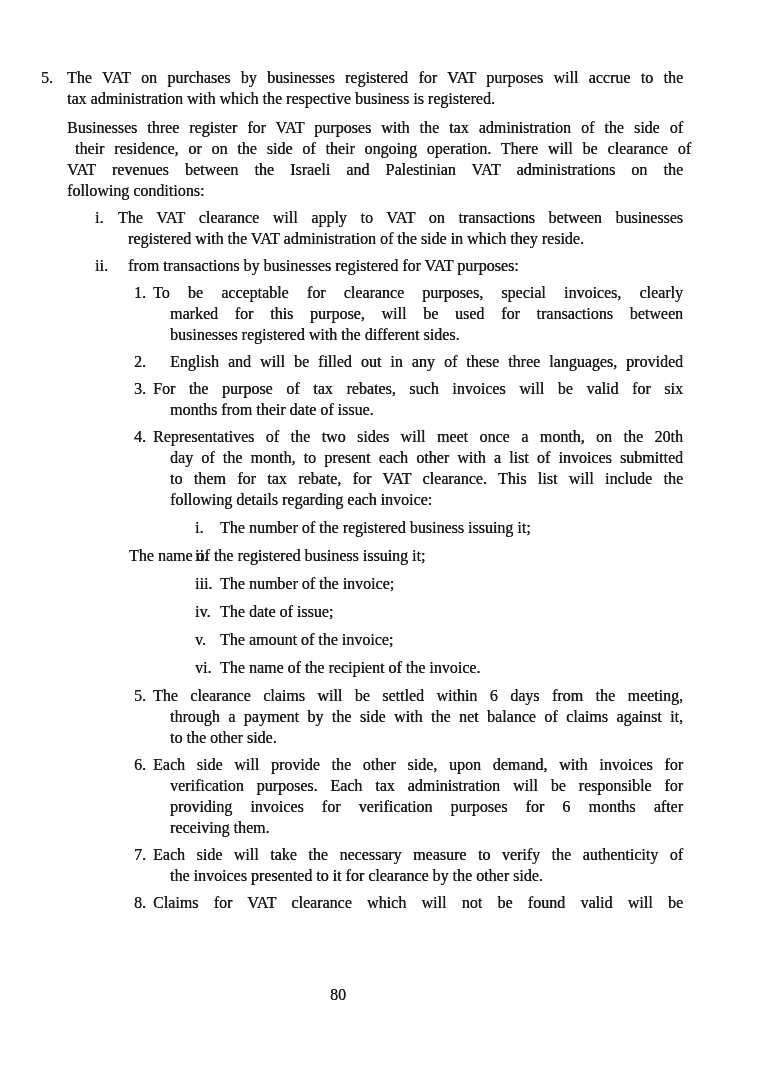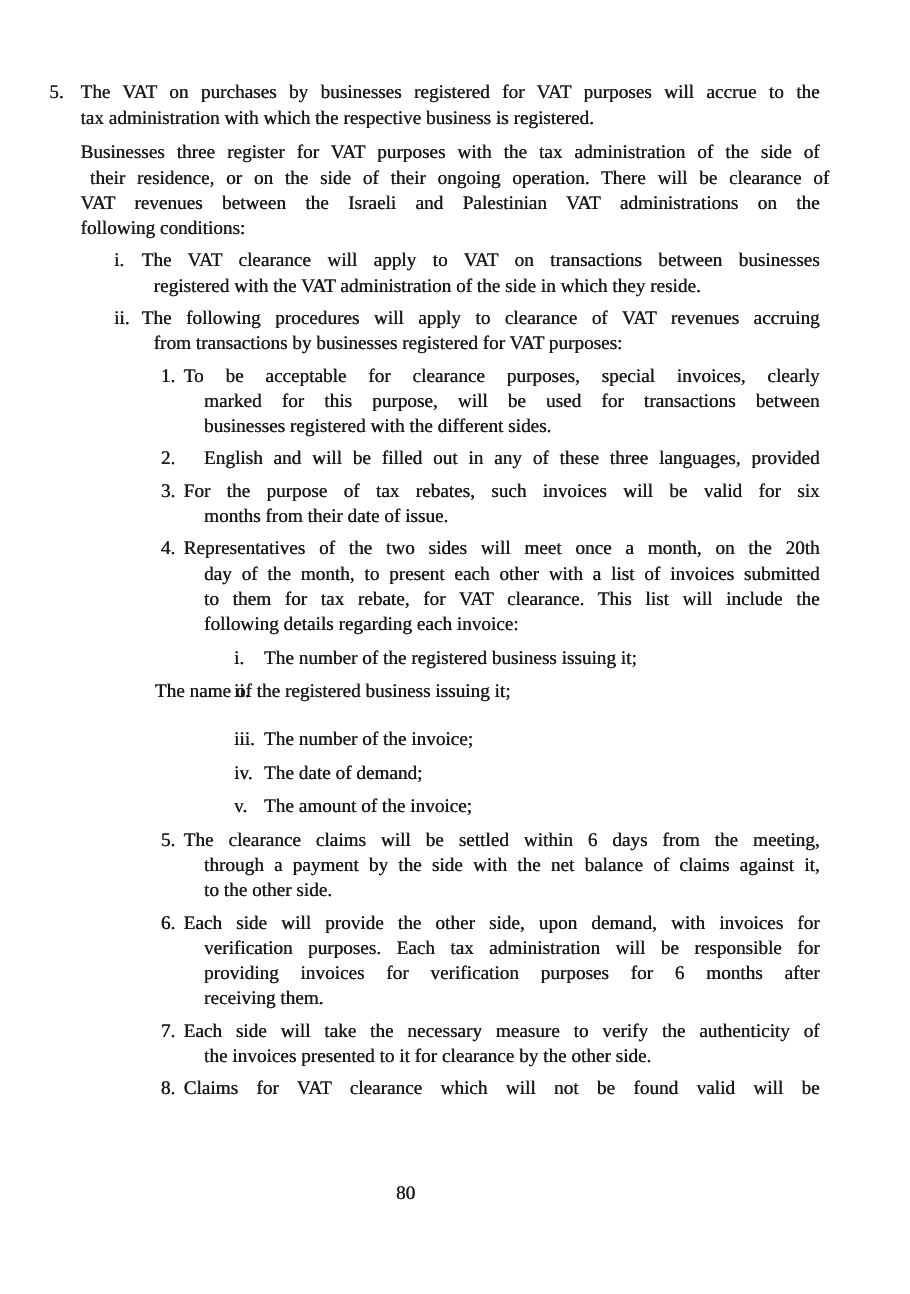--- a/index.html
+++ b/index.html
@@ -73,21 +73,20 @@
       <div class="block" style="margin-top: 6px;">
     <span class="marker" style="left: 54px;">i.</span>
     <div class="lines">
           <div class="ln" style="margin-left: 77px; width: 565px;">The VAT clearance will apply to VAT on transactions between businesses</div>
           <div class="ln ln-end" style="margin-left: 87px; width: 555px;">registered with the VAT administration of the side in which they reside.</div>
         </div>
   </div>
       <div class="block" style="margin-top: 6px;">
     <span class="marker" style="left: 54px;">ii.</span>
     <div class="lines">
-          <div class="ln" style="margin-left: 77px; width: 565px;">The following procedures will apply to clearance of VAT revenues accruing</div>
           <div class="ln ln-end" style="margin-left: 87px; width: 555px;">from transactions by businesses registered for VAT purposes:</div>
         </div>
   </div>
       <div class="block" style="margin-top: 6px;">
     <span class="marker" style="left: 93px;">1.</span>
     <div class="lines">
           <div class="ln" style="margin-left: 112px; width: 530px;">To be acceptable for clearance purposes, special invoices, clearly</div>
           <div class="ln" style="margin-left: 129px; width: 513px;">marked for this purpose, will be used for transactions between</div>
           <div class="ln ln-end" style="margin-left: 129px; width: 513px;">businesses registered with the different sides.</div>
         </div>
@@ -119,36 +118,42 @@
     <div class="lines">
           <div class="ln ln-end" style="margin-left: 179px; width: 463px;">The number of the registered business issuing it;</div>
         </div>
   </div>
       <div class="block" style="margin-top: 7px;">
     <span class="marker" style="left: 154px;">ii.</span>
     <div class="lines">
           <div class="ln ln-end" style="margin-left: 88px; width: 463px;">The name of the registered business issuing it;</div>
         </div>
   </div>
-      <div class="block" style="margin-top: 19px;">
+      <div class="block" style="margin-top: 7px;">
     <span class="marker" style="left: 154px;">iii.</span>
     <div class="lines">
           <div class="ln ln-end" style="margin-left: 179px; width: 463px;">The number of the invoice;</div>
         </div>
   </div>
       <div class="block" style="margin-top: 7px;">
     <span class="marker" style="left: 154px;">iv.</span>
     <div class="lines">
-          <div class="ln ln-end" style="margin-left: 179px; width: 463px;">The date of demand;</div>
+          <div class="ln ln-end" style="margin-left: 179px; width: 463px;">The date of issue;</div>
         </div>
   </div>
       <div class="block" style="margin-top: 7px;">
     <span class="marker" style="left: 154px;">v.</span>
     <div class="lines">
           <div class="ln ln-end" style="margin-left: 179px; width: 463px;">The amount of the invoice;</div>
+        </div>
+  </div>
+      <div class="block" style="margin-top: 7px;">
+    <span class="marker" style="left: 154px;">vi.</span>
+    <div class="lines">
+          <div class="ln ln-end" style="margin-left: 179px; width: 463px;">The name of the recipient of the invoice.</div>
         </div>
   </div>
       <div class="block" style="margin-top: 7px;">
     <span class="marker" style="left: 93px;">5.</span>
     <div class="lines">
           <div class="ln" style="margin-left: 112px; width: 530px;">The clearance claims will be settled within 6 days from the meeting,</div>
           <div class="ln" style="margin-left: 129px; width: 513px;">through a payment by the side with the net balance of claims against it,</div>
           <div class="ln ln-end" style="margin-left: 129px; width: 513px;">to the other side.</div>
         </div>
   </div>

